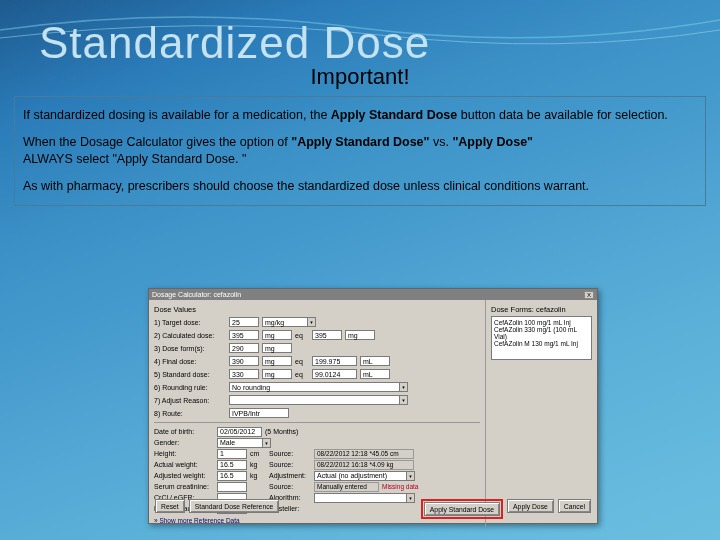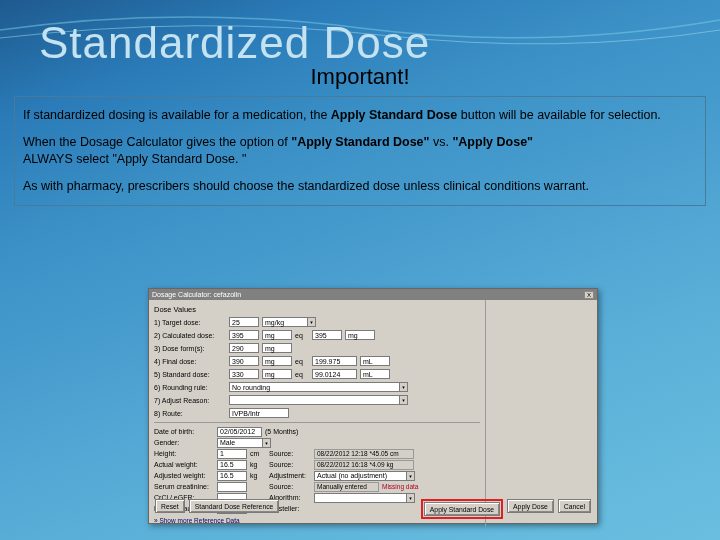--- a/index.html
+++ b/index.html
@@ -54,21 +54,21 @@
 <div class="slide">
   <svg class="wave" viewBox="0 0 720 60" preserveAspectRatio="none">
     <path d="M0,30 Q180,5 360,28 T720,20" stroke="#7fd0e8" stroke-width="1.5" fill="none"></path>
     <path d="M0,38 Q200,15 380,35 T720,30" stroke="#a8e0f0" stroke-width="1" fill="none"></path>
   </svg>
   <div class="title">Standardized Dose</div>
   <div class="subtitle">Important!</div>
 
   <div class="textbox">
     <p>
-      <span>If standardized dosing is available for a medication, the </span><b>Apply Standard Dose</b><span> button will be available for selection.</span>
+      <span>If standardized dosing is available for a medication, the </span><b>Apply Standard Dose</b><span> button data be available for selection.</span>
     </p>
     <p style="margin-top:10px">
       <span>When the Dosage Calculator gives the option of  </span><b>"Apply Standard Dose"</b><span> vs. </span><b>"Apply Dose"</b><br>
       <span> ALWAYS select "Apply  Standard Dose. "</span>
     </p>
     <p style="margin-top:10px">As with pharmacy, prescribers should choose the standardized dose unless clinical conditions warrant.</p>
   </div>
 
   <div class="dialog">
     <div class="titlebar">
@@ -201,20 +201,28 @@
         <div class="refrow">
             <span class="lbl">Body surface area:</span>
             <span class="inp w30">0.05</span>
             <span style="width:16px">m2</span>
             <span class="lbl2">Mosteller:</span>
           </div>
 
         <div style="font-size:6.5px;color:#006;margin-top:3px">»  Show more Reference Data</div>
       </div>
 
+      <div class="right-pane">
+        <div class="group-label">Dose Forms: cefazolin</div>
+        <div class="doseforms-box">
+          <div>CefAZolin 100 mg/1 mL Inj</div>
+          <div>CefAZolin 330 mg/1 (100 mL Vial)</div>
+          <div>CefAZolin M 130 mg/1 mL Inj</div>
+        </div>
+      </div>
     </div>
 
     <div class="footer">
       <div class="btngrp">
         <span class="btn3d">Reset</span>
         <span class="btn3d">Standard Dose Reference</span>
       </div>
       <div class="btngrp">
         <span class="redbox">
           <span class="btn3d">Apply Standard Dose</span>

